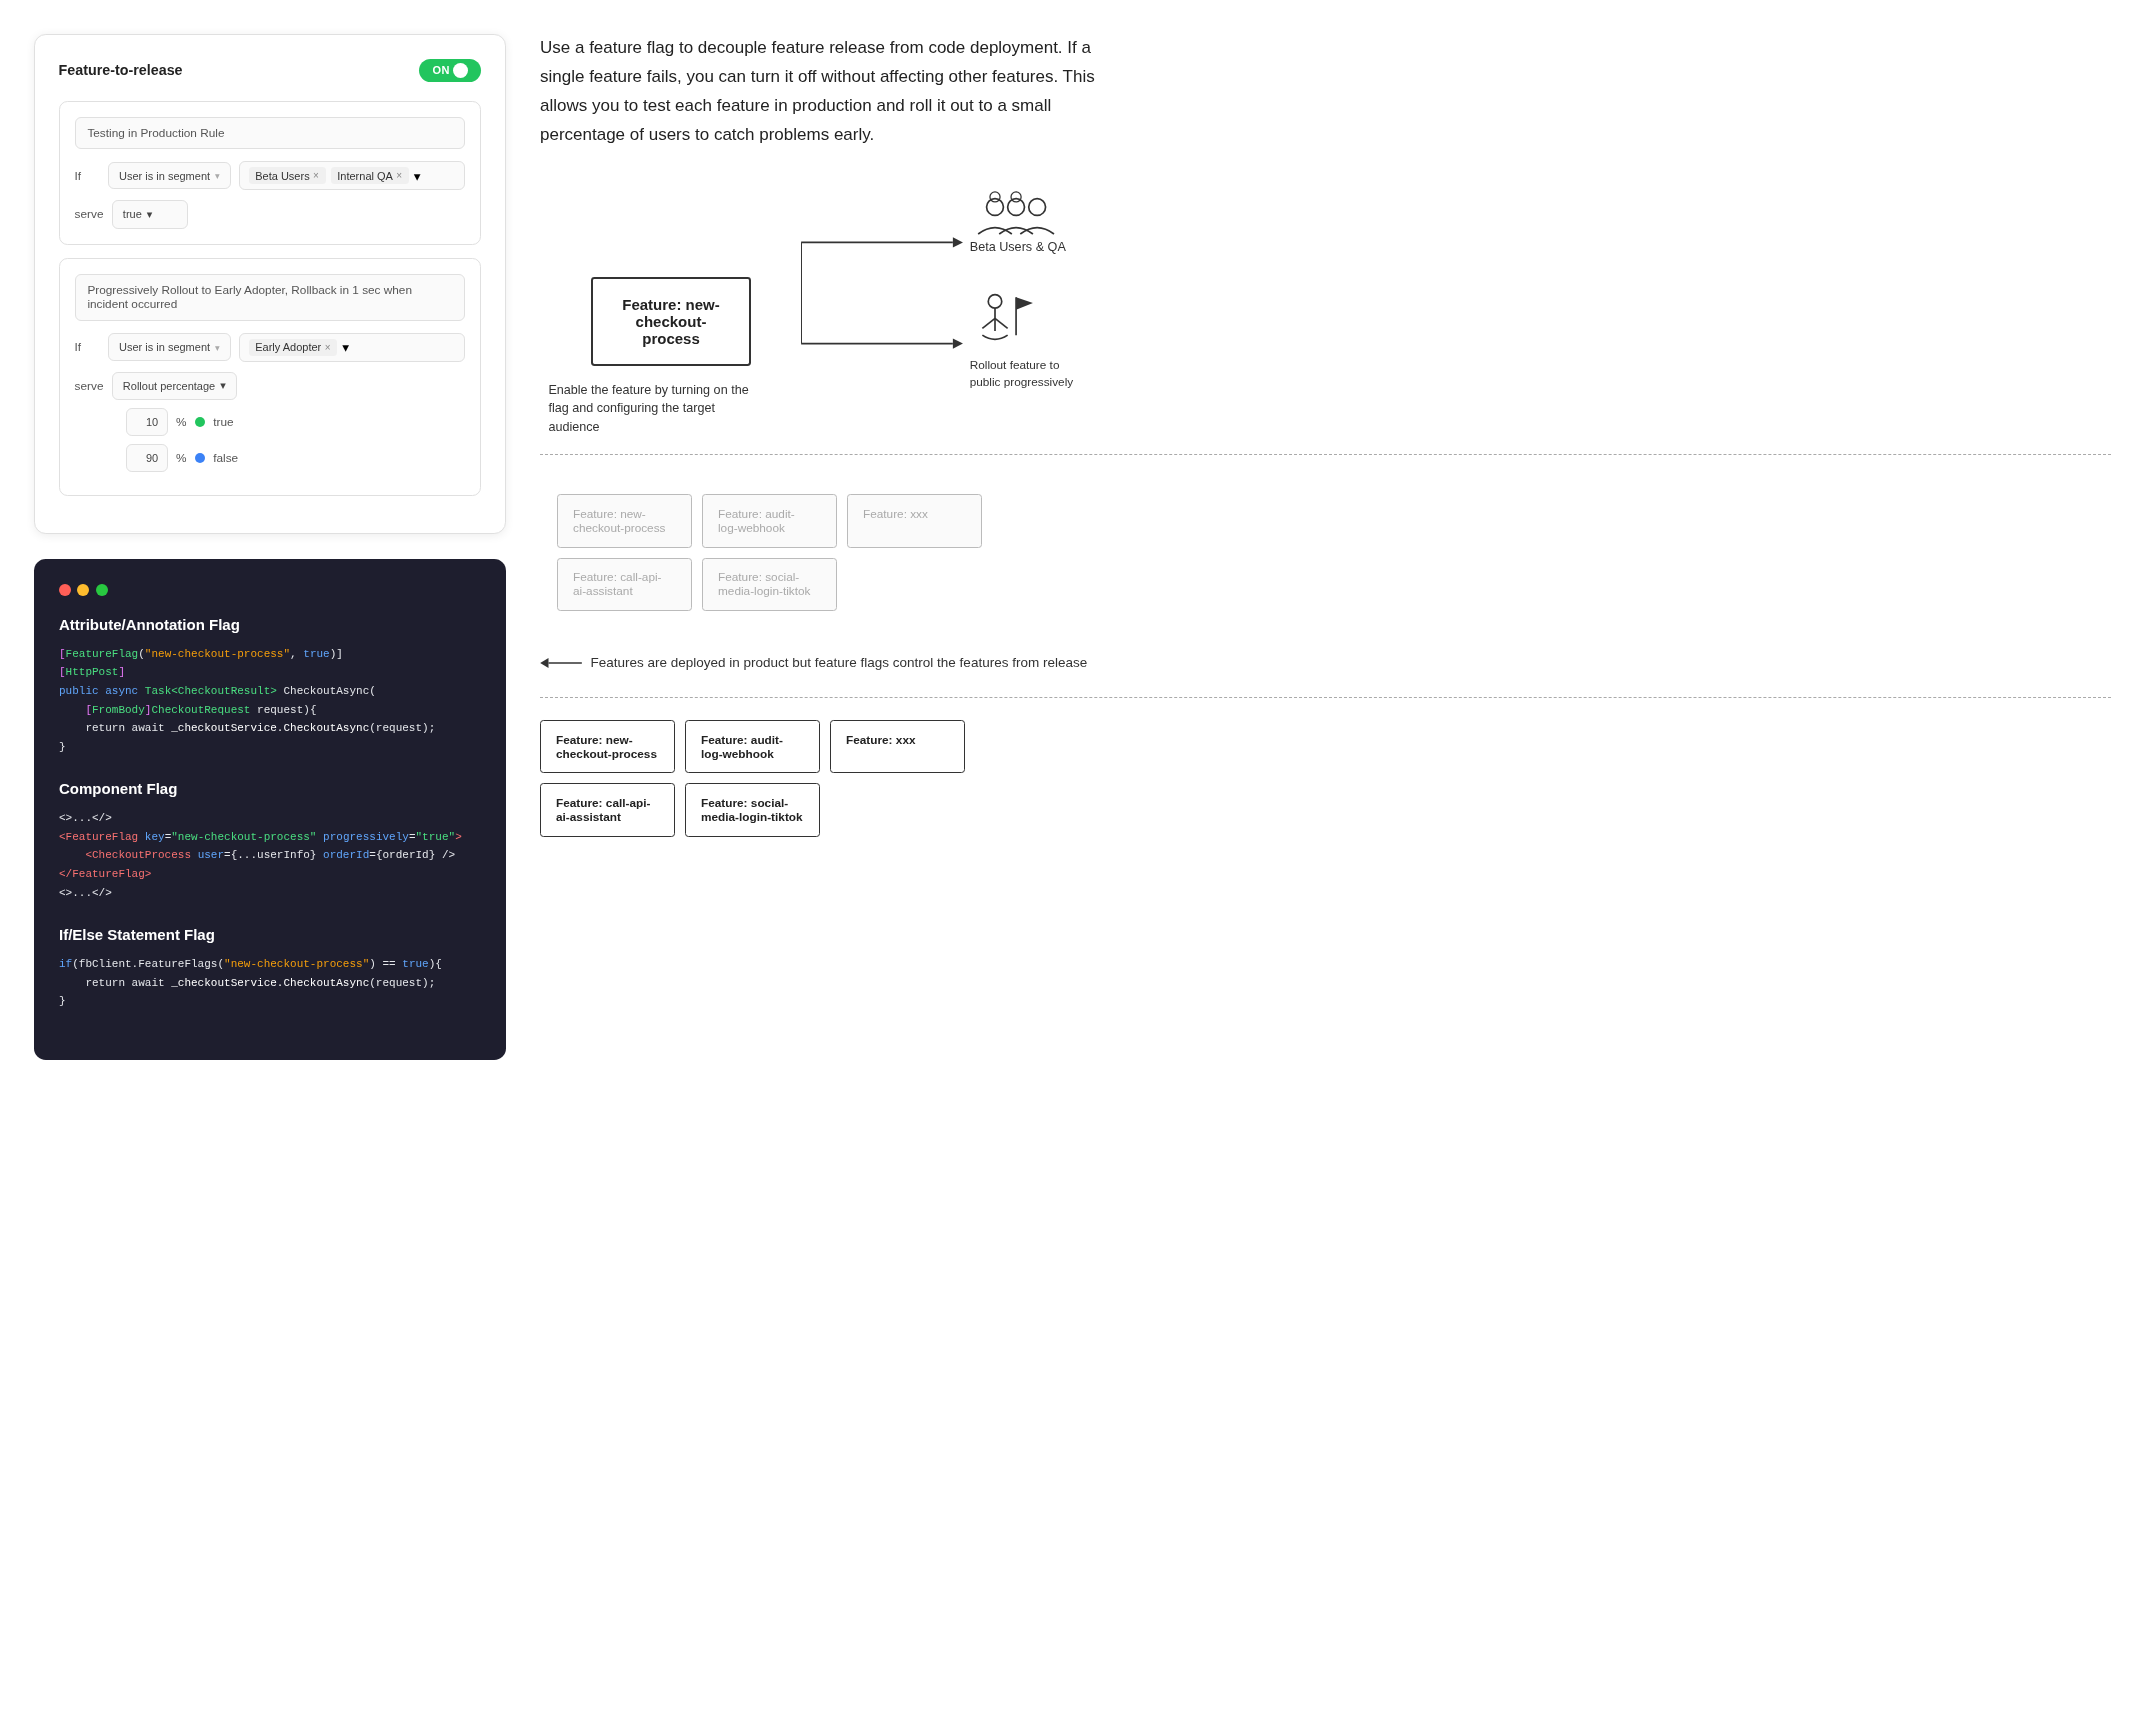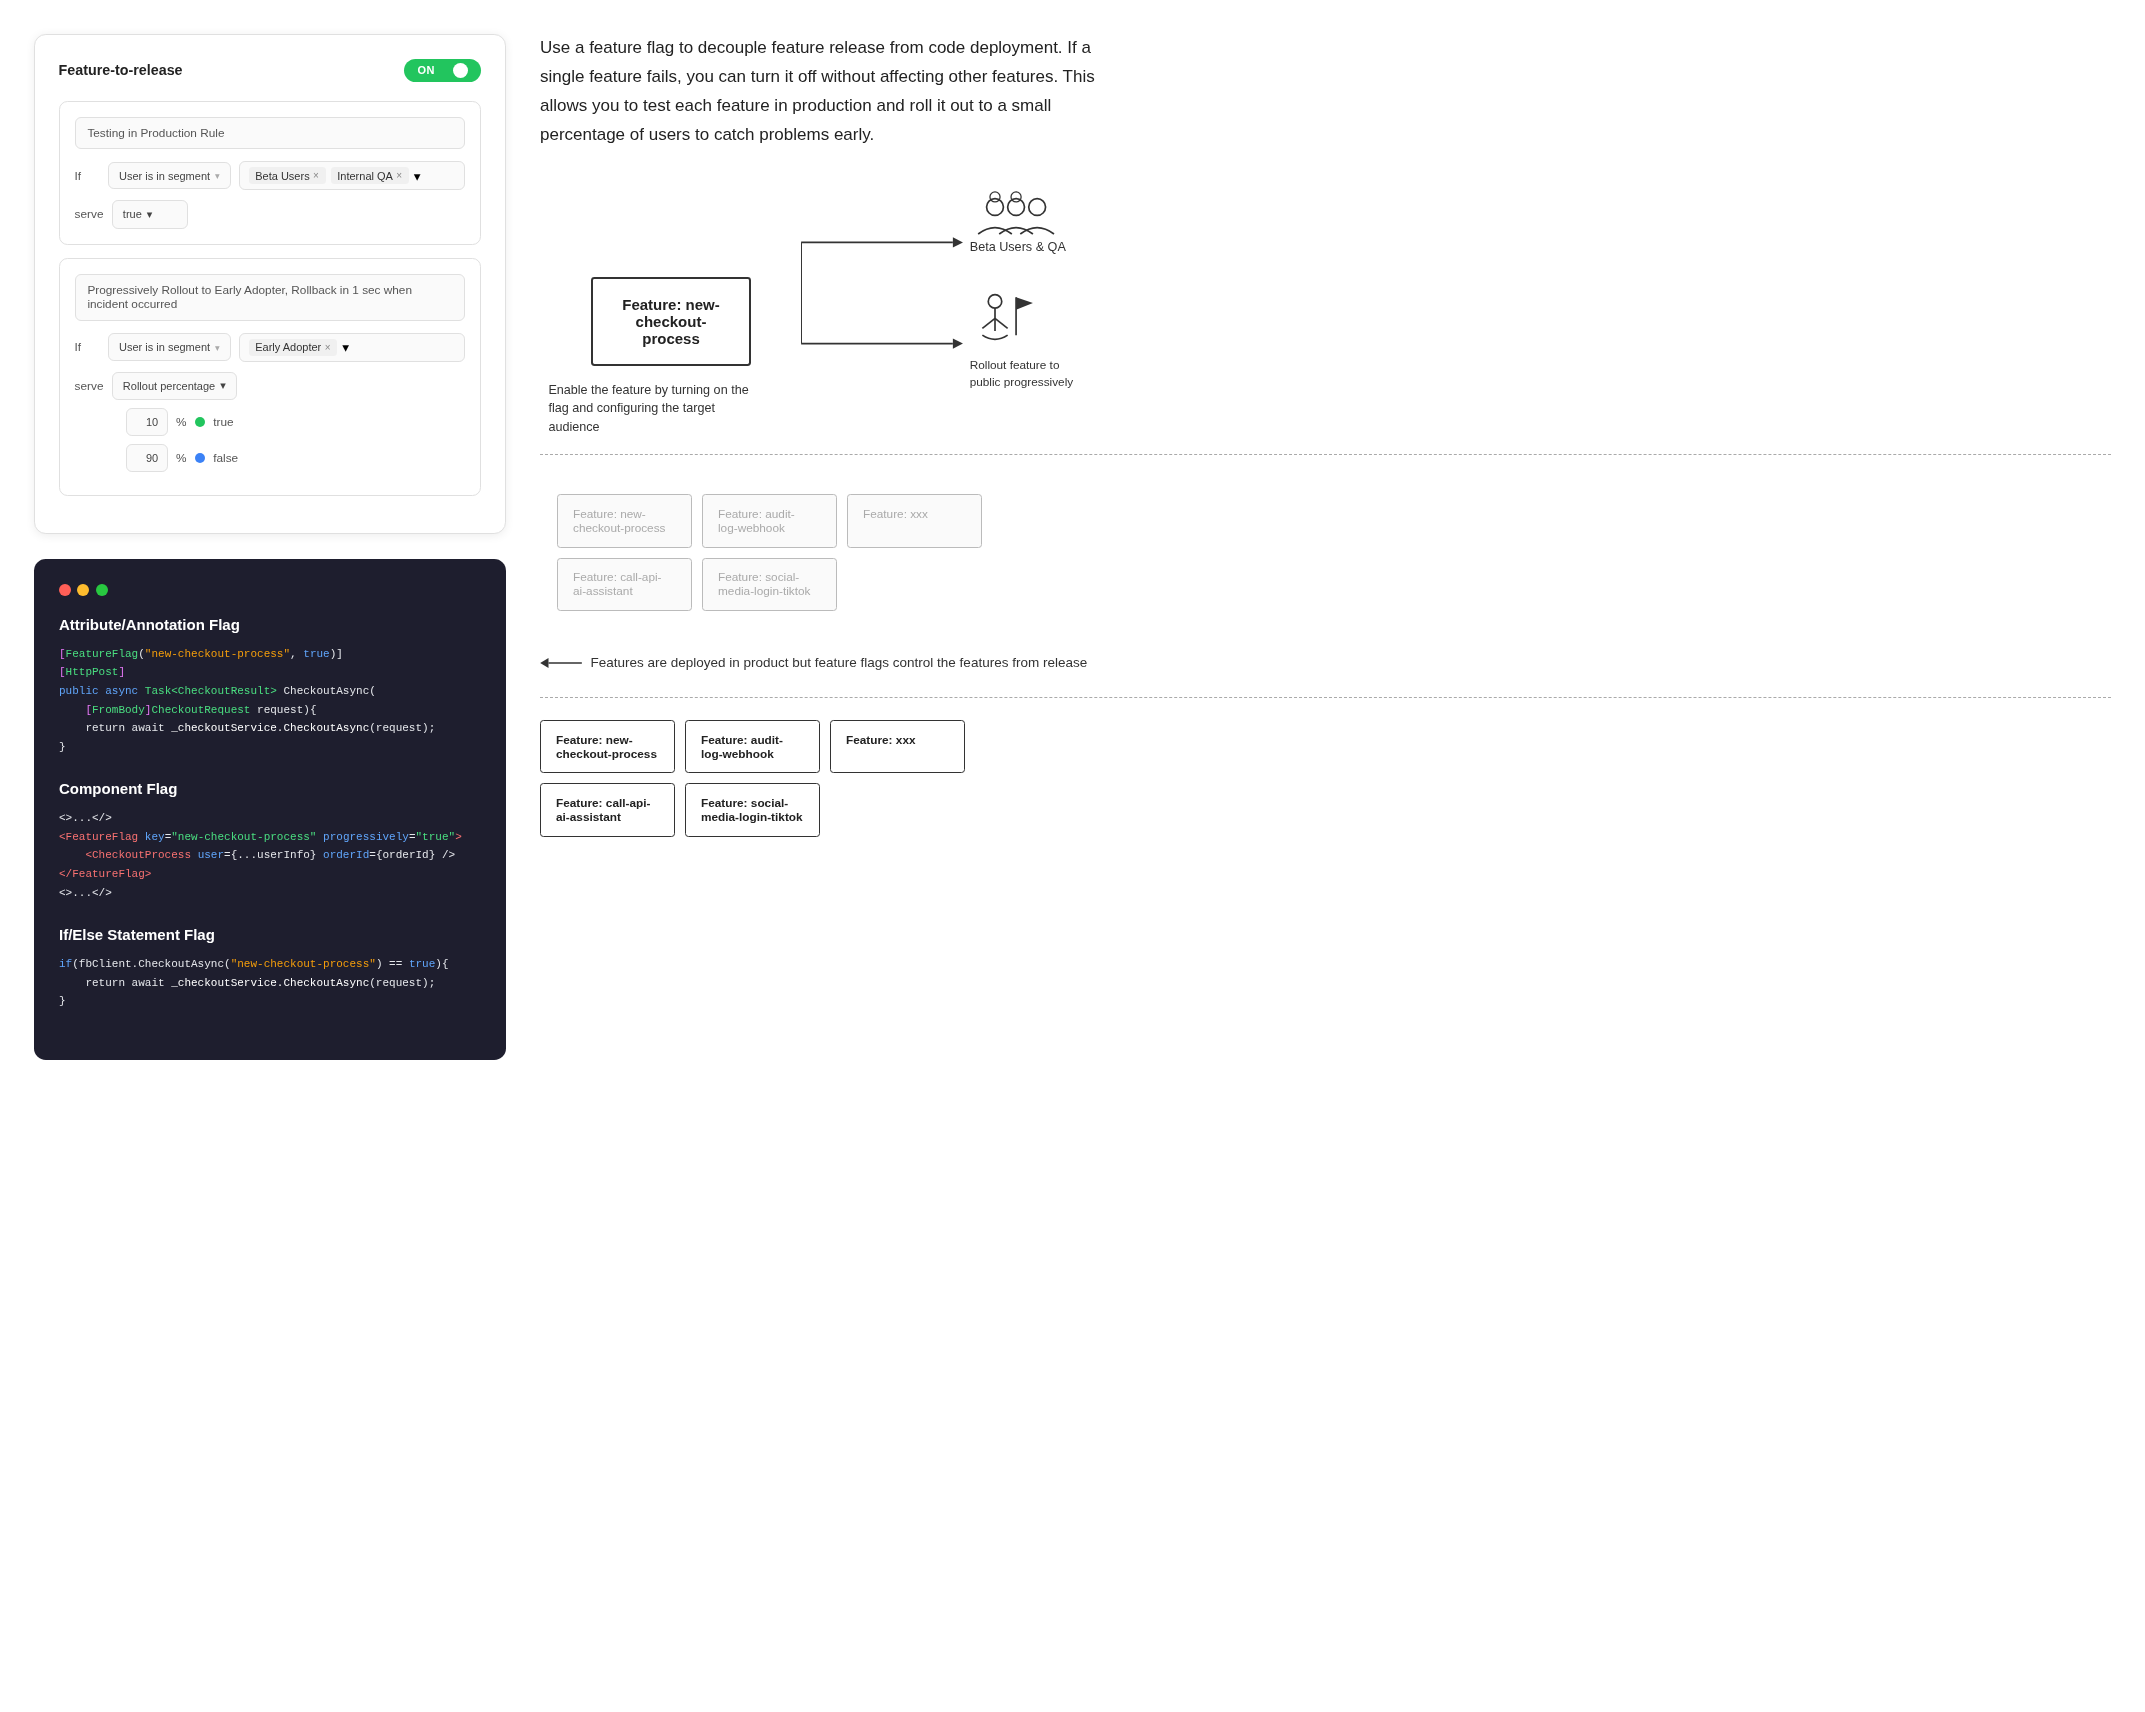--- a/index.html
+++ b/index.html
@@ -43,21 +43,21 @@
     .toggle-on {
       background: #22c55e;
       color: #fff;
       border-radius: 17px;
       padding: 4.2px 13.5px;
       font-size: 11px;
       font-weight: 700;
       letter-spacing: 0.4px;
       display: flex;
       align-items: center;
-      gap: 18px;
+      gap: 3px;
     }
     .toggle-circle {
       width: 15px;
       height: 15px;
       background: #fff;
       border-radius: 50%;
       display: inline-block;
     }
 
     .rule-section {
@@ -413,21 +413,21 @@
     <div class="code-block">
       <div><span class="c-plain">&lt;&gt;...&lt;/&gt;</span></div>
       <div><span class="c-tag">&lt;FeatureFlag </span><span class="c-attr">key</span><span class="c-plain">=</span><span class="c-val">"new-checkout-process"</span><span class="c-attr"> progressively</span><span class="c-plain">=</span><span class="c-val">"true"</span><span class="c-tag">&gt;</span></div>
       <div><span class="c-plain">&nbsp;&nbsp;&nbsp;&nbsp;</span><span class="c-tag">&lt;CheckoutProcess </span><span class="c-attr">user</span><span class="c-plain">={...userInfo} </span><span class="c-attr">orderId</span><span class="c-plain">={orderId} /&gt;</span></div>
       <div><span class="c-tag">&lt;/FeatureFlag&gt;</span></div>
       <div><span class="c-plain">&lt;&gt;...&lt;/&gt;</span></div>
     </div>
 
     <div class="code-section-title">If/Else Statement Flag</div>
     <div class="code-block">
-      <div><span class="c-keyword">if</span><span class="c-plain">(fbClient.CheckoutAsync(</span><span class="c-string">"new-checkout-process"</span><span class="c-plain">) == </span><span class="c-keyword">true</span><span class="c-plain">){</span></div>
+      <div><span class="c-keyword">if</span><span class="c-plain">(fbClient.FeatureFlags(</span><span class="c-string">"new-checkout-process"</span><span class="c-plain">) == </span><span class="c-keyword">true</span><span class="c-plain">){</span></div>
       <div><span class="c-plain">&nbsp;&nbsp;&nbsp;&nbsp;return await </span><span class="c-method">_checkoutService.CheckoutAsync</span><span class="c-plain">(request);</span></div>
       <div><span class="c-plain">}</span></div>
     </div>
   </div>
 </div>
 
 <div class="right-column">
 
   <p class="desc-text">Use a feature flag to decouple feature release from code deployment. If a single feature fails, you can turn it off without affecting other features. This allows you to test each feature in production and roll it out to a small percentage of users to catch problems early.</p>
 

